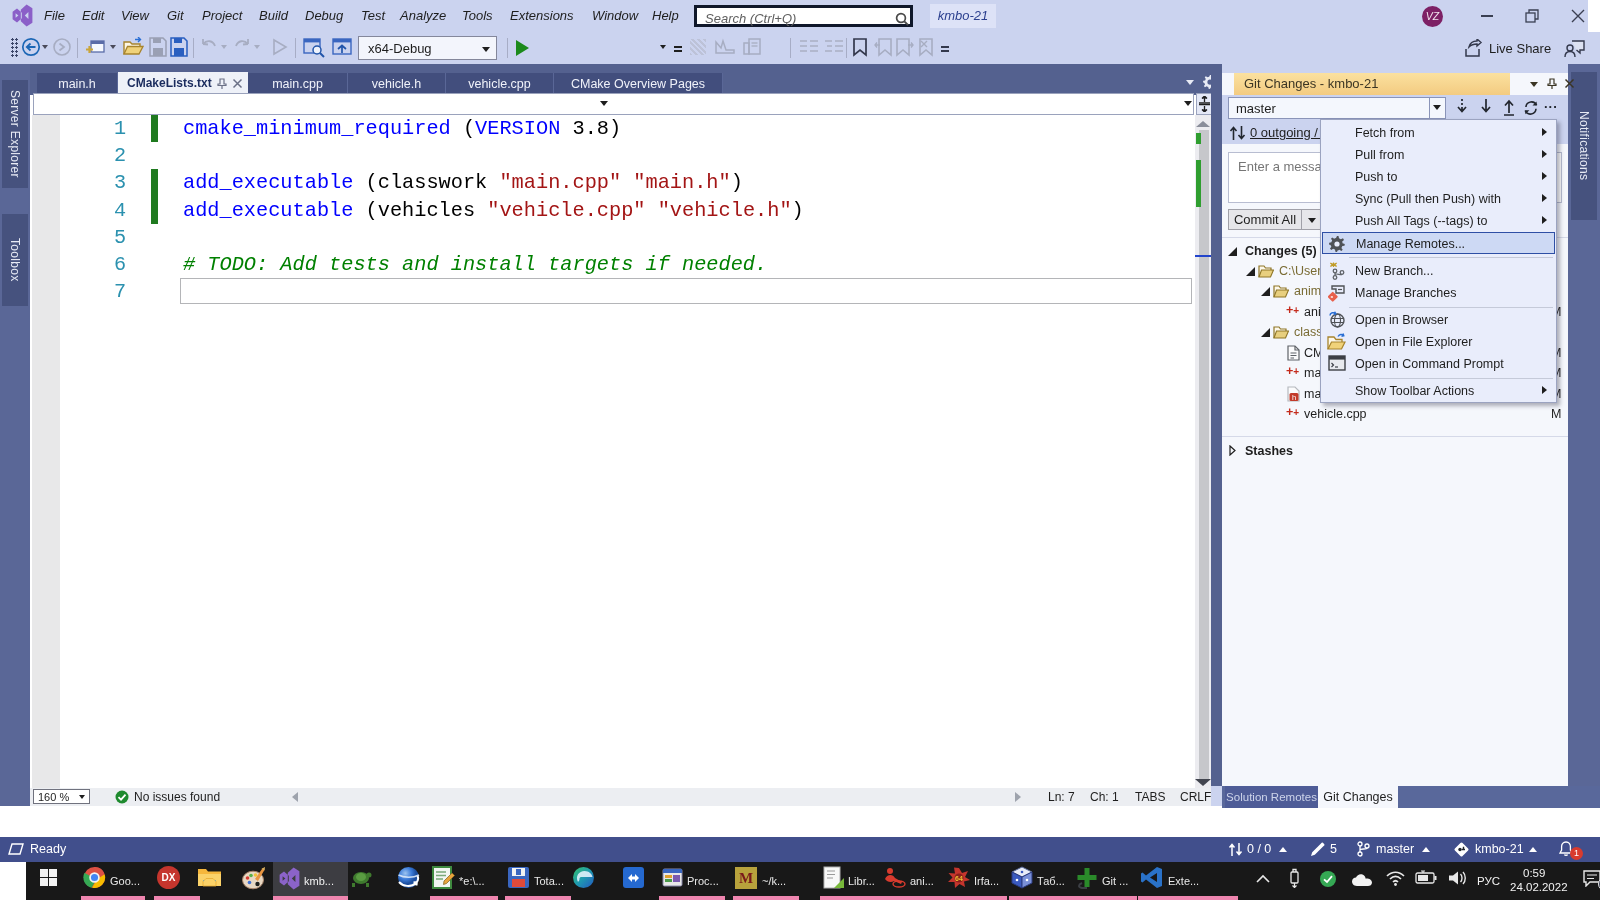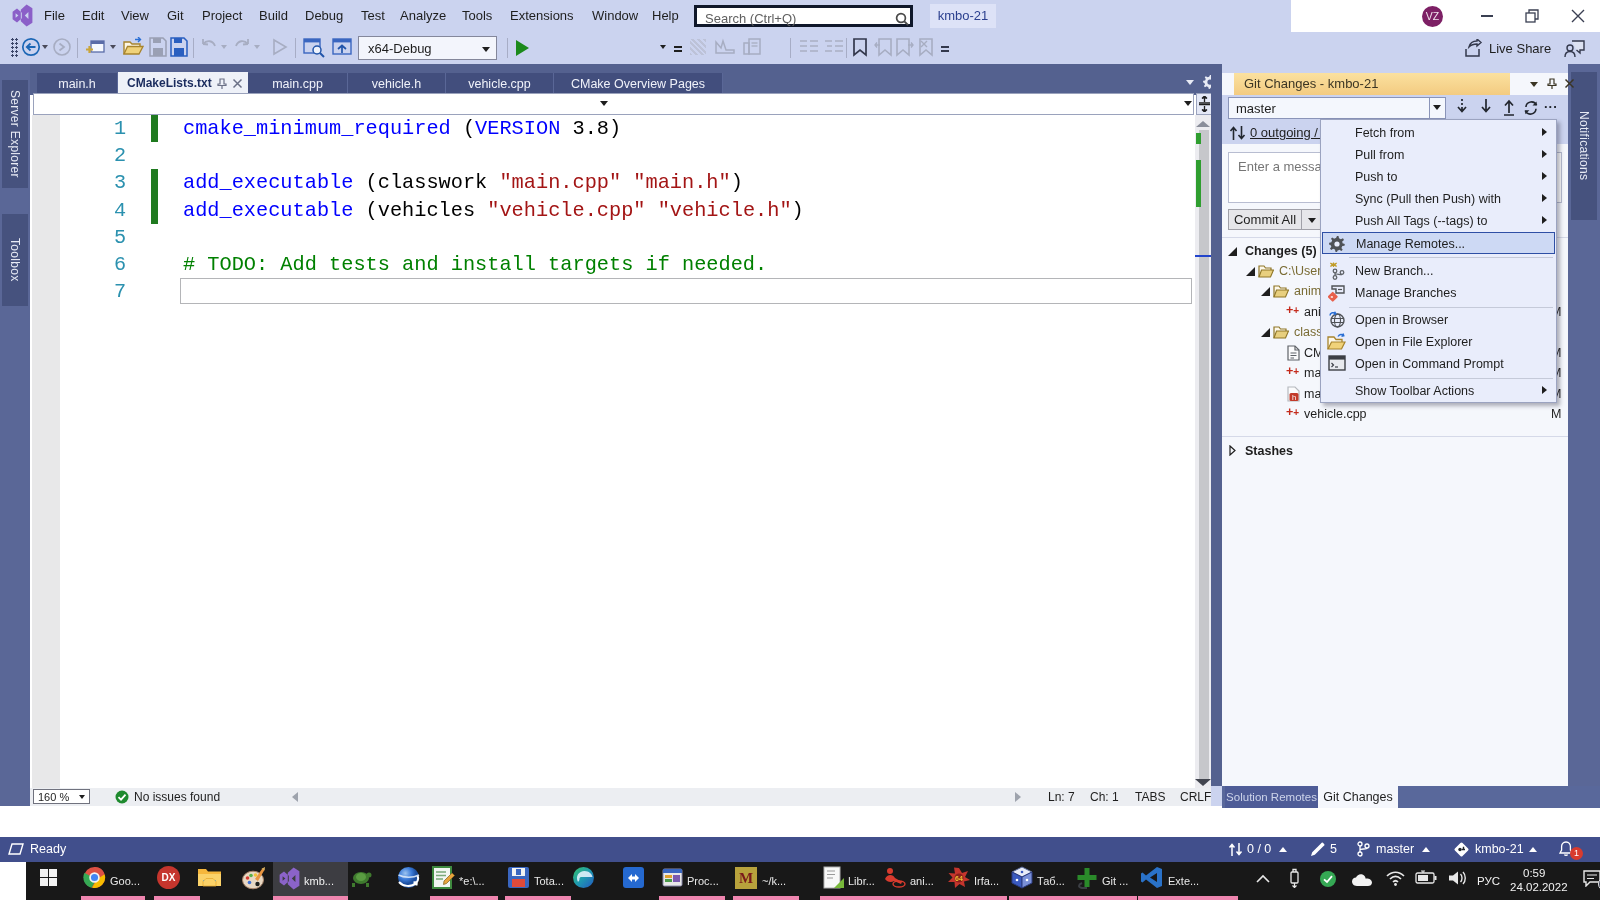--- a/index.html
+++ b/index.html
@@ -1,37 +1,37 @@
 <!DOCTYPE html>
 <html><head>
 <meta charset="utf-8">
 <style>
 *{margin:0;padding:0;box-sizing:border-box;}
 html,body{width:1600px;height:900px;overflow:hidden;}
 body{font-family:"Liberation Sans",sans-serif;font-size:13px;color:#1e1e1e;}
 .abs{position:absolute;}
 #root{position:relative;width:1600px;height:900px;background:#ffffff;}
 
-#titlebar{left:0;top:0;width:1291px;height:32px;background:#cbd3ef;}
+#titlebar{left:0;top:0;width:1588px;height:32px;background:#cbd3ef;font-style:italic;}
 #toolbar{left:0;top:32px;width:1600px;height:32px;background:#cbd3ef;}
 .menuitem{position:absolute;top:0;height:32px;line-height:32px;color:#1e1e1e;font-size:13px;}
 
 #leftstrip{left:0;top:64px;width:30px;height:742px;background:#5a6797;}
 .vtab{position:absolute;left:2px;width:26px;background:#46527e;color:#e8ebf5;writing-mode:vertical-rl;font-size:12px;text-align:center;letter-spacing:0.3px;}
 #rightstrip{left:1568px;top:64px;width:32px;height:742px;background:#5a6797;}
 
 #tabchannel{left:30px;top:64px;width:1192px;height:31px;background:#54618f;}
 .ftab{position:absolute;top:9px;height:22px;background:#424e7d;color:#f0f2fa;font-size:12.5px;line-height:22px;text-align:center;border-right:1px solid #5a6797;}
 
 #crumb{left:33px;top:93px;width:1161px;height:22px;background:#ffffff;border:1px solid #9aa2bc;}
 
 #editor{left:30px;top:115px;width:1165px;height:673px;background:#ffffff;font-family:"Liberation Mono",monospace;font-size:20.2px;}
 .lnum{position:absolute;width:30px;text-align:right;color:#2b91af;font-family:"Liberation Mono",monospace;font-size:20.2px;line-height:27.2px;}
 .cline{position:absolute;left:153px;white-space:pre;font-family:"Liberation Mono",monospace;font-size:20.3px;line-height:27.2px;letter-spacing:0;}
-.kw{color:#0000ff;}.str{color:#a31515;}.com{color:#008000;}.pl{color:#000000;}
+.kw{color:#0000ff;}.str{color:#a31515;}.com{color:#008000;font-style:italic;}.pl{color:#000000;}
 .gbar{position:absolute;left:121px;width:7px;background:#1f7a1f;}
 
 #edbottom{left:30px;top:788px;width:1183px;height:18px;background:#eceef2;font-size:12px;}
 
 #vsb{left:1195px;top:115px;width:16px;height:673px;background:#ececf0;}
 #divider{left:1211px;top:64px;width:11px;height:724px;background:#54618f;}
 
 #gitpanel{left:1222px;top:64px;width:346px;height:722px;background:#f5f7fc;}
 #gptitle{position:absolute;left:12px;top:9px;width:276px;height:22px;background:linear-gradient(#fbe19f,#f3cb81);color:#3b3524;line-height:22px;}
 #gptools{position:absolute;left:0;top:31px;width:346px;height:27px;background:#cbd3ef;}

